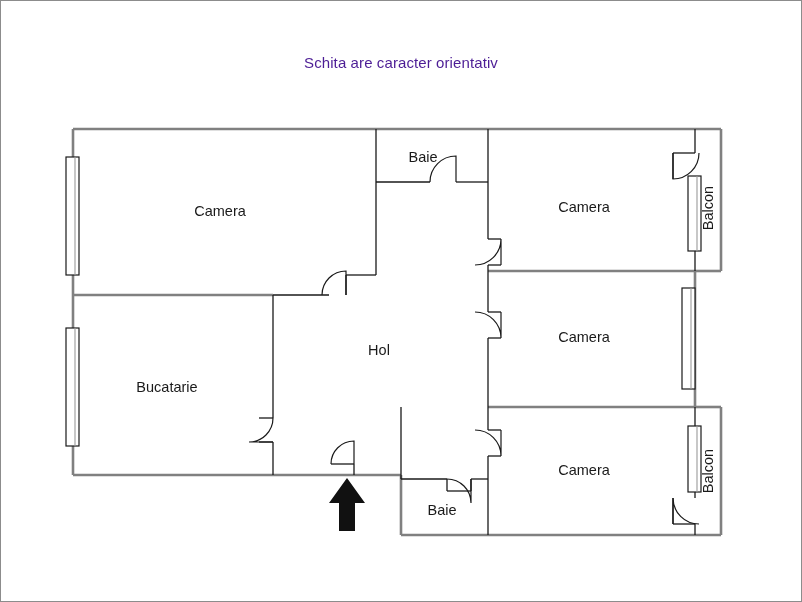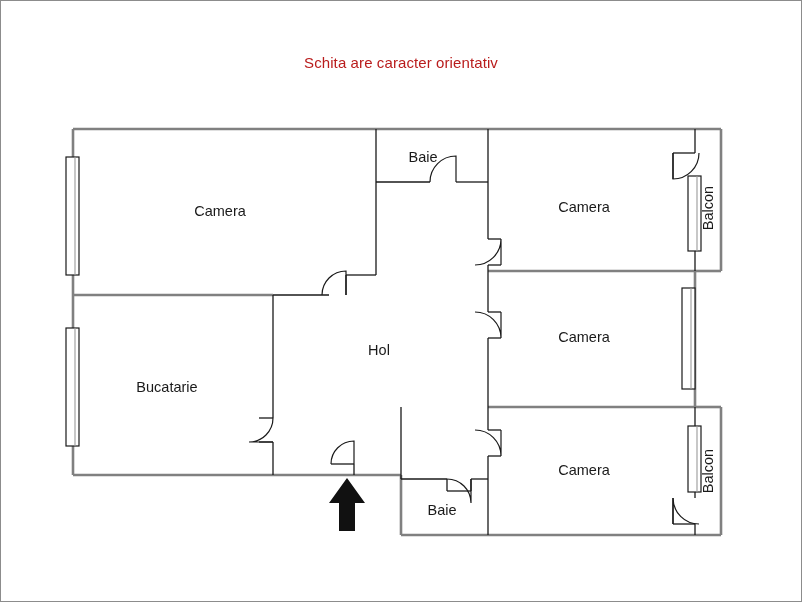--- a/index.html
+++ b/index.html
@@ -21,21 +21,21 @@
     border: 1px solid #8c8c8c;
     background: #ffffff;
   }
   #plan-title {
     position: absolute;
     top: 53px;
     left: 0;
     width: 100%;
     text-align: center;
     font-size: 15px;
-    color: #b91c1c;
+    color: #4c1d95;
     letter-spacing: 0.1px;
   }
   #floorplan-svg {
     position: absolute;
     top: 0;
     left: 0;
   }
   .room-label {
     font-family: "Liberation Sans", sans-serif;
     font-size: 14.5px;

